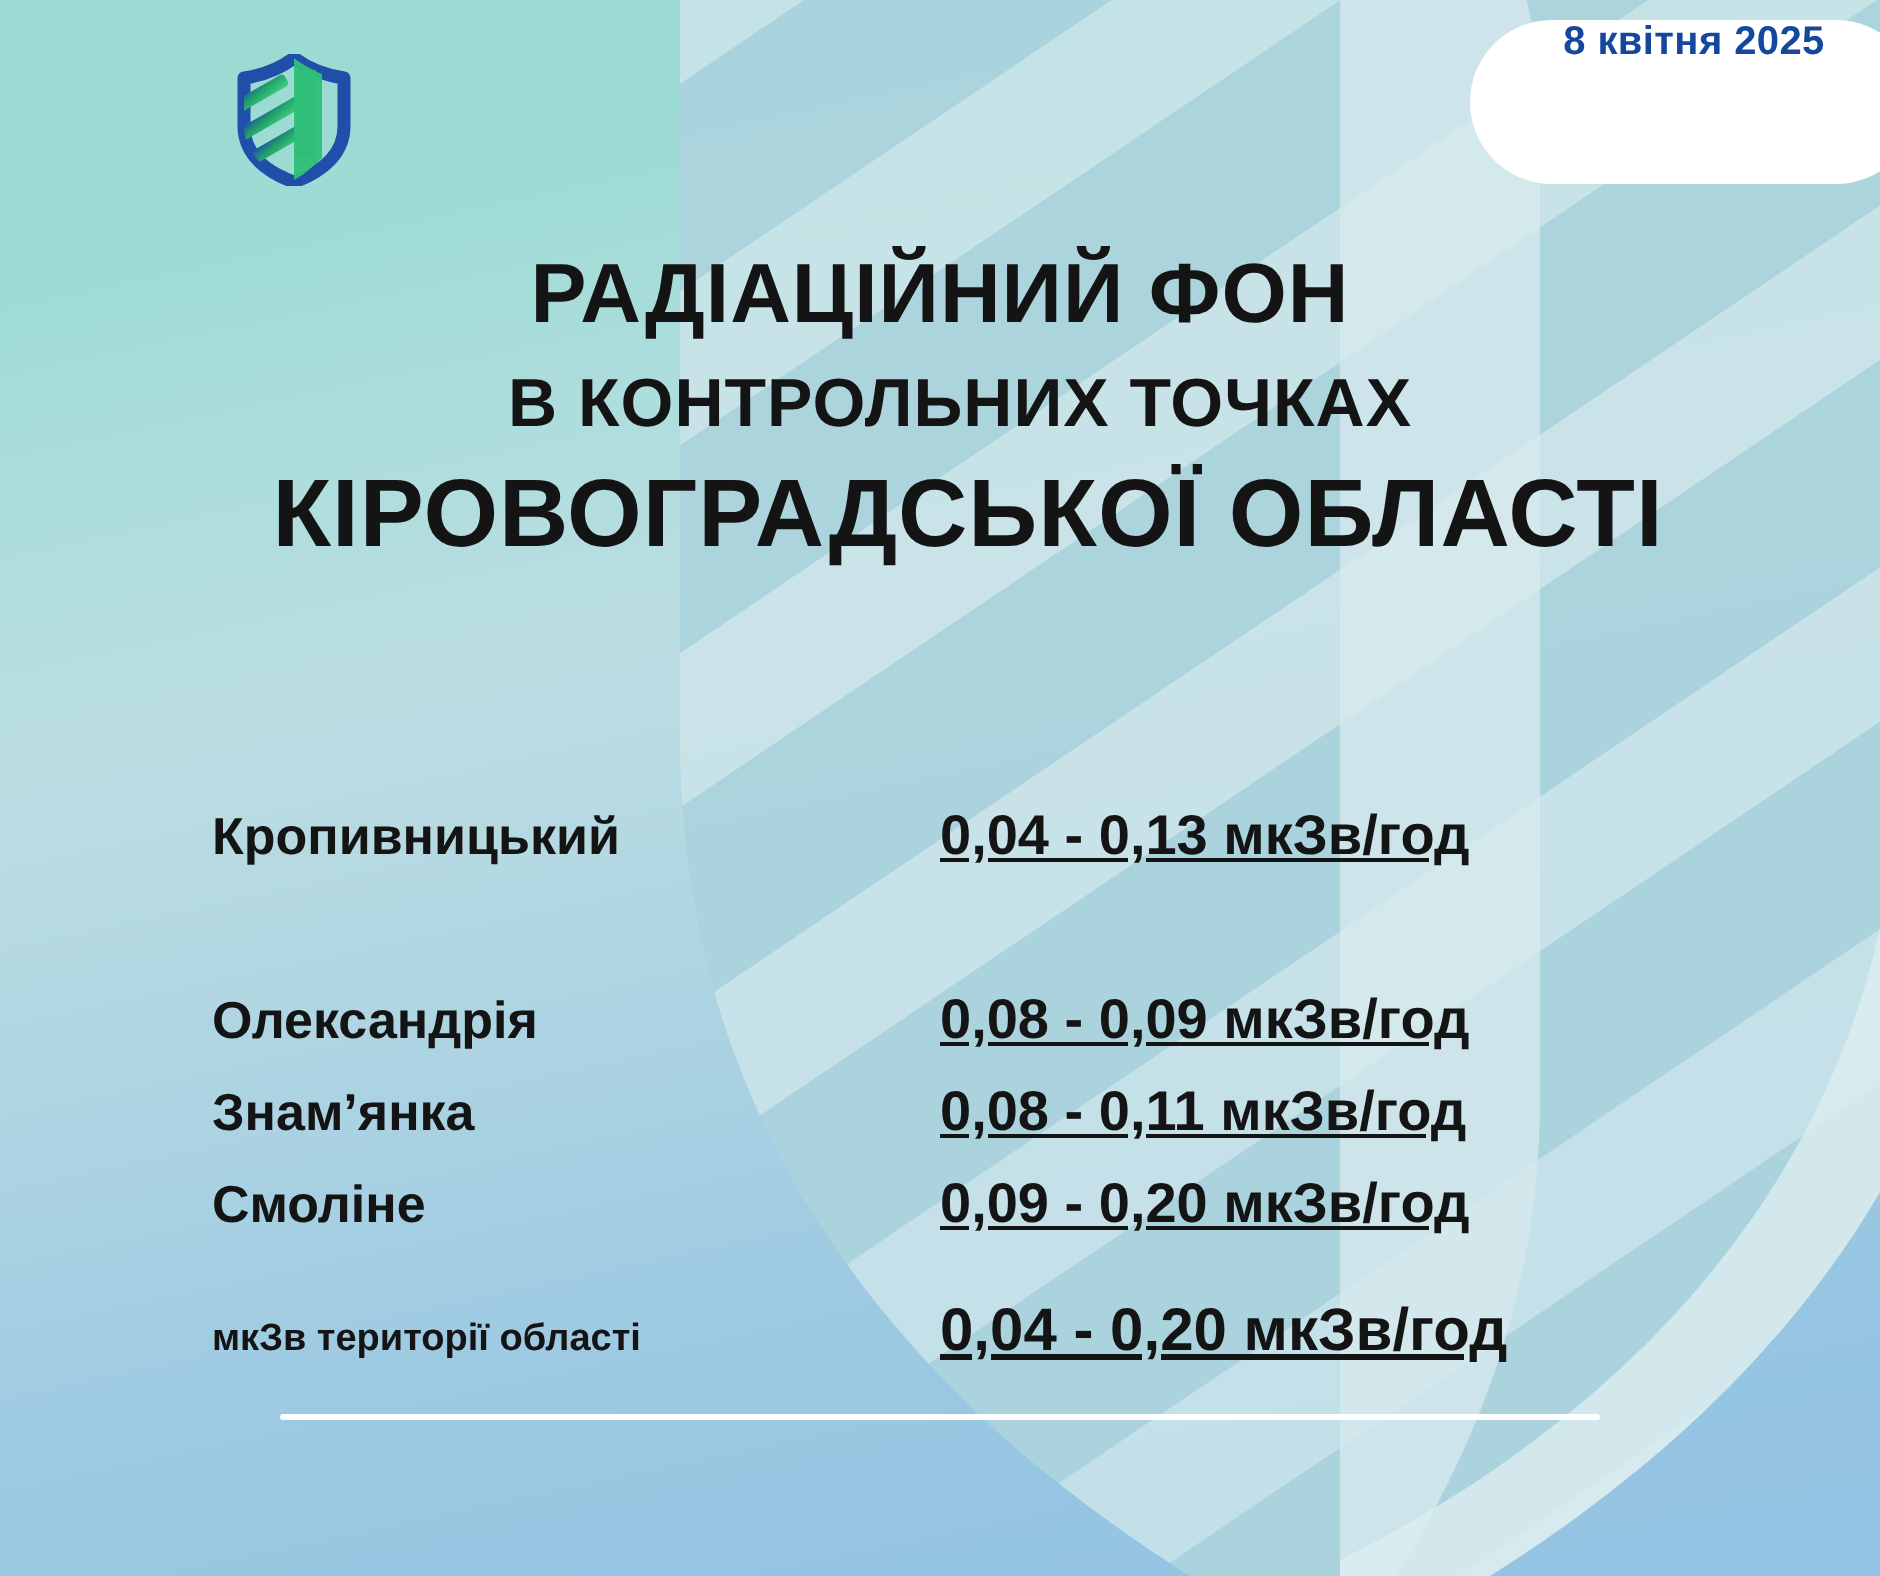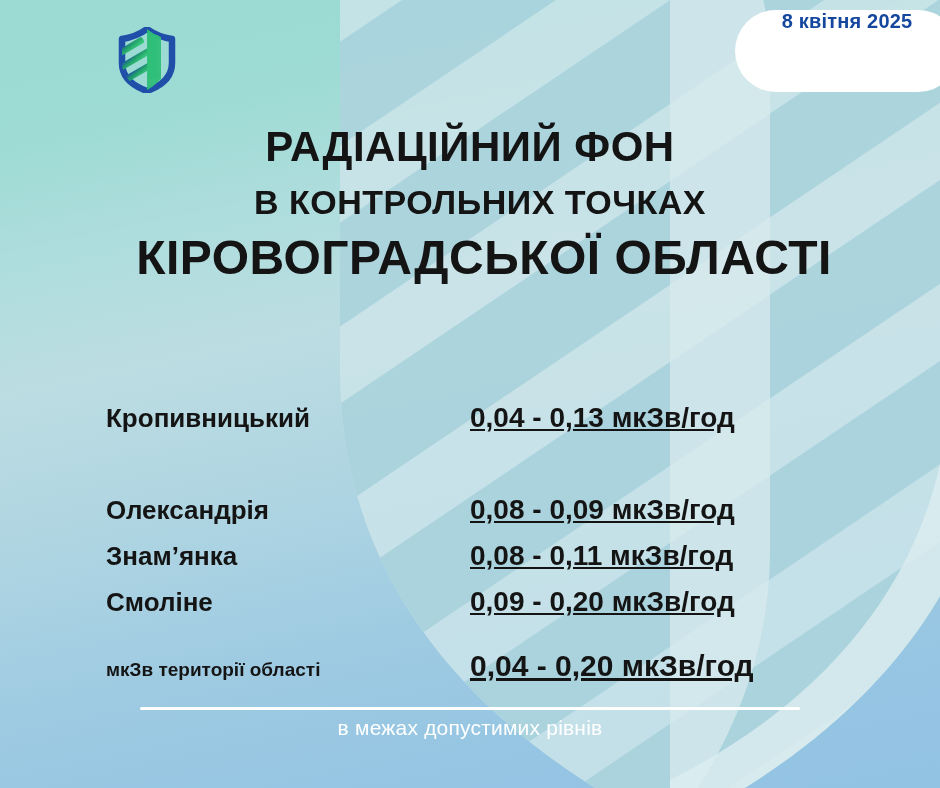--- a/index.html
+++ b/index.html
@@ -275,15 +275,14 @@
     </div>
 
     <div class="data-row-other">
       <div class="row-place">мкЗв території області</div>
       <div class="row-value">0,04 - 0,20 мкЗв/год</div>
     </div>
 
   </div>
 
   <div class="divider"></div>
-  <div class="footer-note">в межах допустимих рівнів</div>
 
 </div>
 
 </body></html>

